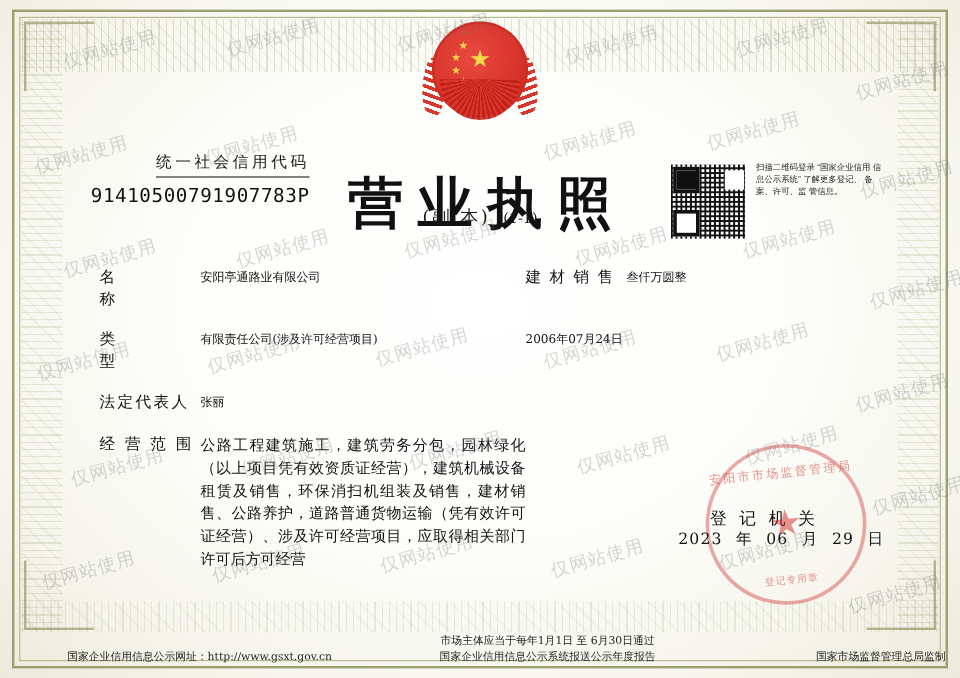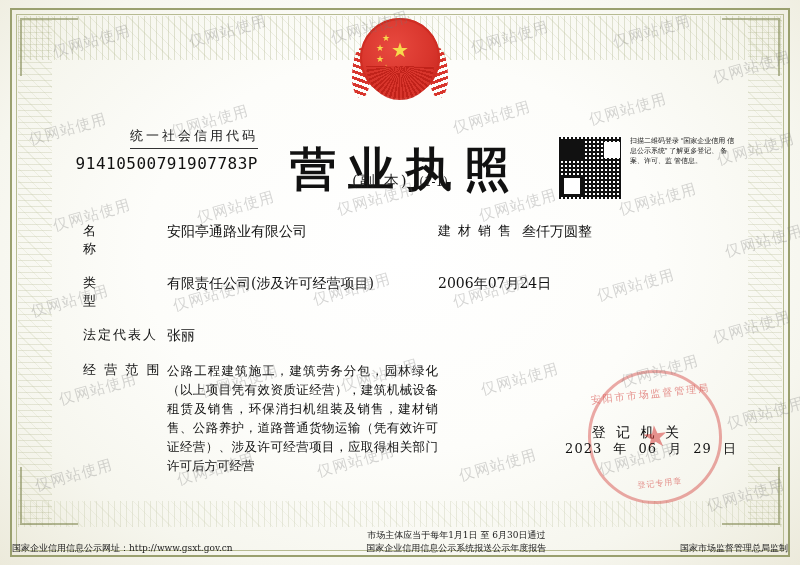--- a/index.html
+++ b/index.html
@@ -226,21 +226,21 @@
     flex: 0 0 84px;
     font-size: 13px;
     color: #111;
     font-family: "DejaVu Serif", "Liberation Serif", serif;
     letter-spacing: 2px;
     text-align: justify;
   }
   .flabel.sp4 { letter-spacing: 13px; }
   .flabel.sp3 { letter-spacing: 7px; }
   .fvalue {
-    font-size: 14px;
+    font-size: 10px;
     color: #111;
     font-family: "DejaVu Serif", "Liberation Serif", serif;
     line-height: 19px;
   }
   .scope-row { margin-top: 2px; }
   .scope-text {
     width: 360px;
     font-size: 12.5px;
     line-height: 19px;
     text-align: justify;
@@ -305,21 +305,21 @@
     left: 12px; right: 12px;
     bottom: 10px;
     display: flex;
     justify-content: space-between;
     align-items: flex-end;
     font-size: 9px;
     color: #222;
     font-family: "DejaVu Serif", "Liberation Serif", serif;
   }
   .footer .mid { text-align: center; line-height: 13px; }
-  .footer .left, .footer .right { line-height: 13px; }
+  .footer .left, .footer .right { line-height: 13px; margin-left: 44px; }
 
   
   .watermarks {
     position: absolute;
     left: 0; top: 0; right: 0; bottom: 0;
     pointer-events: none;
     overflow: hidden;
   }
   .wm {
     position: absolute;

